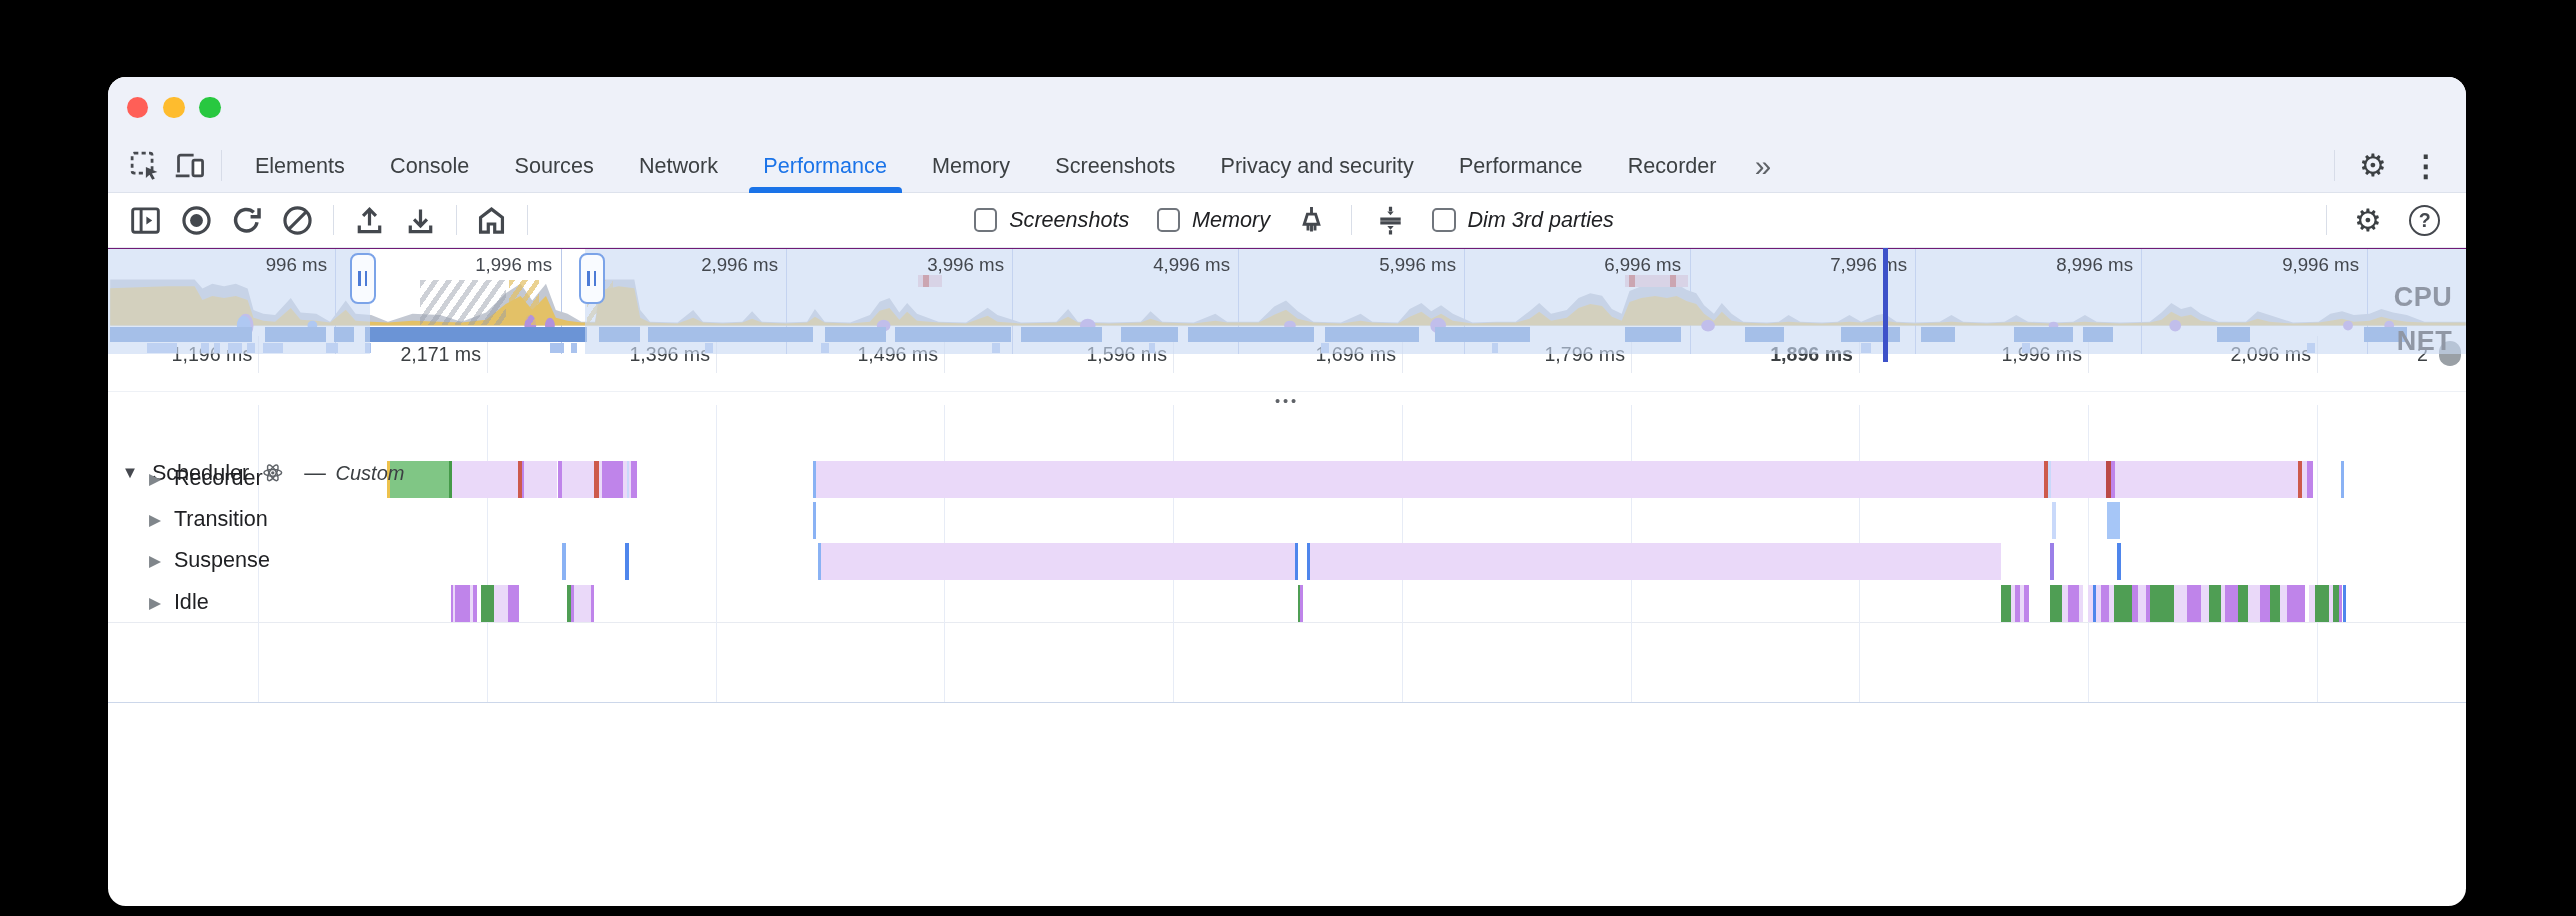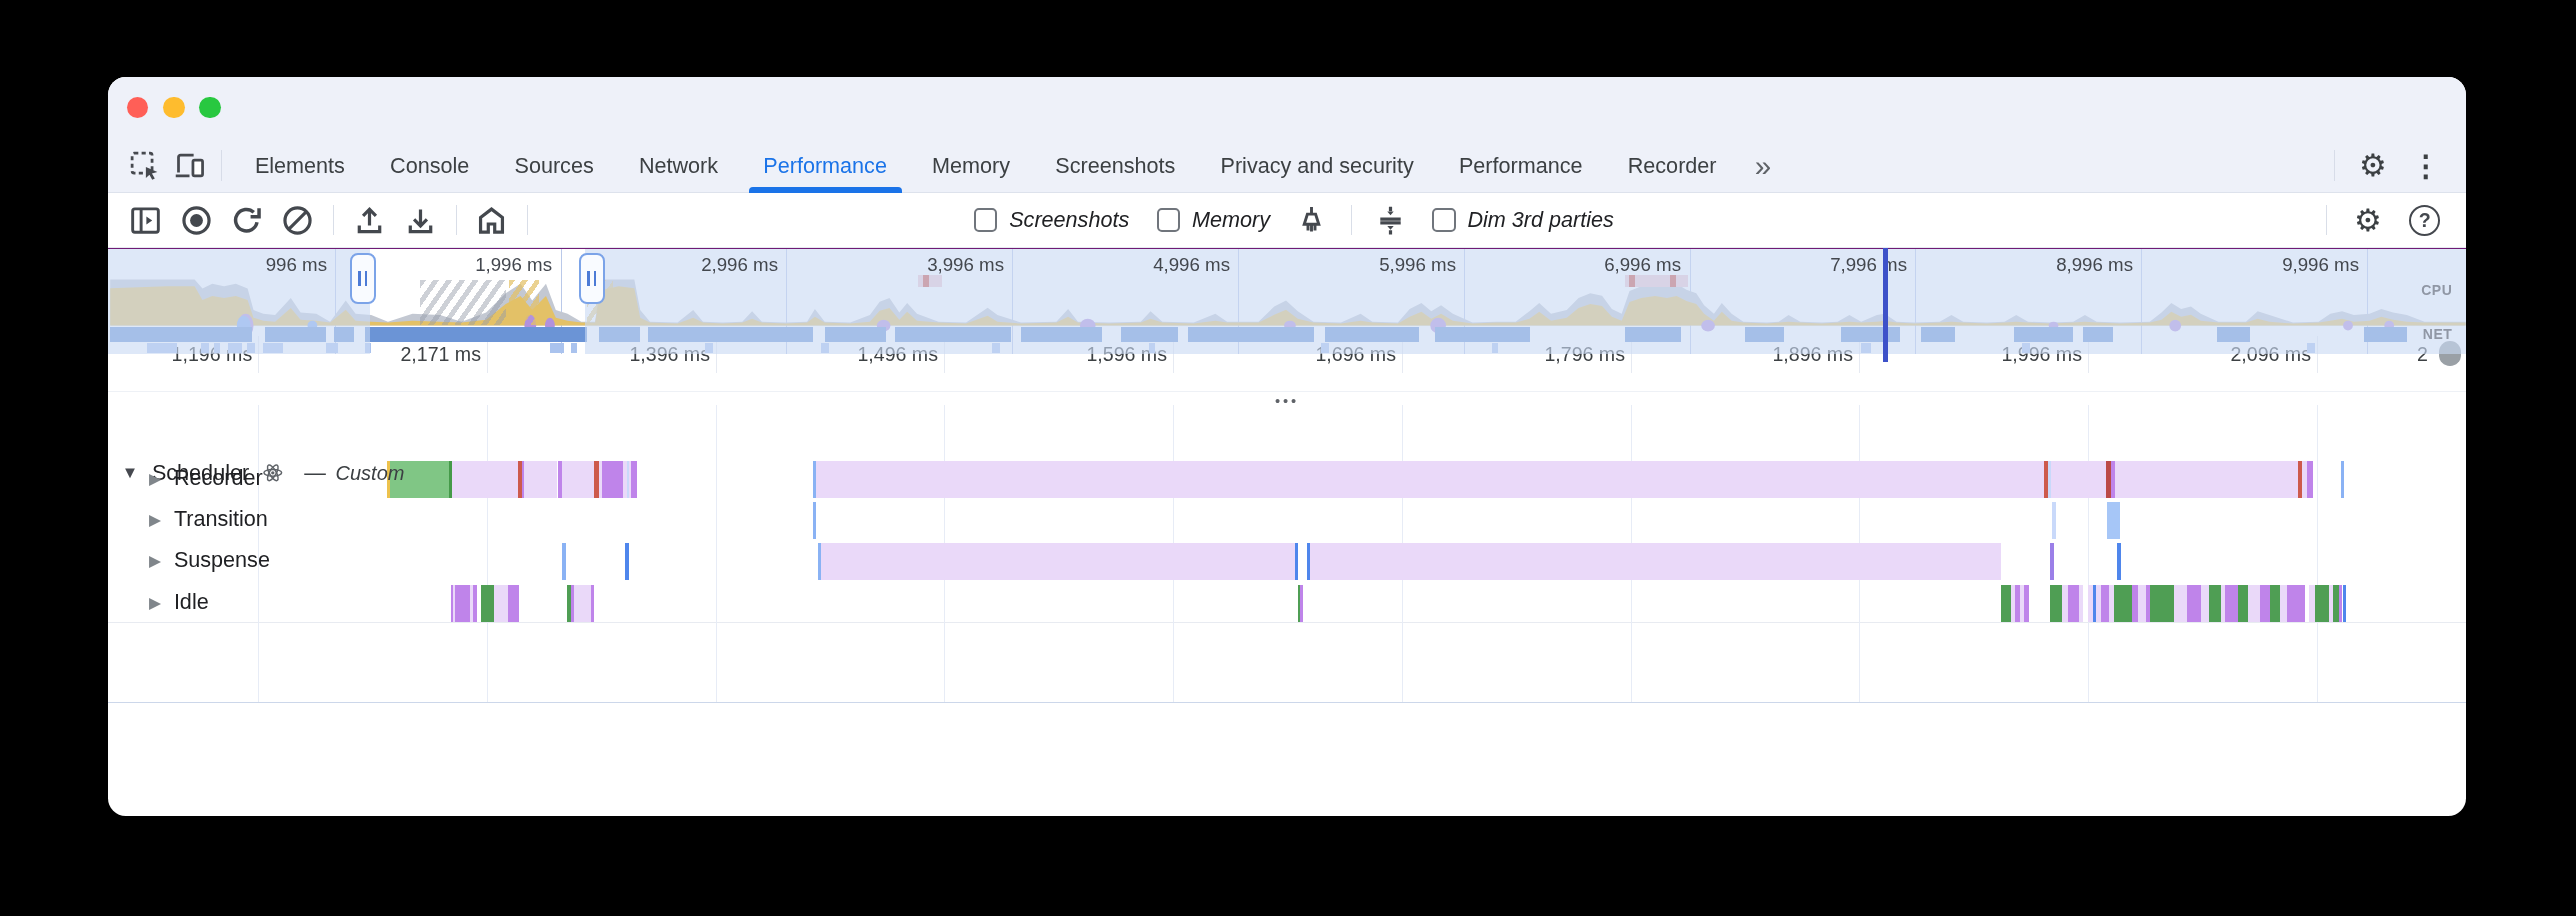--- a/index.html
+++ b/index.html
@@ -1,18 +1,18 @@
 <!DOCTYPE html>
 <html><head>
 <meta charset="utf-8">
 <style>
   * { margin:0; padding:0; box-sizing:border-box; }
   html,body { width:2576px; height:917px; background:#000; font-family:"Liberation Sans", sans-serif; overflow:hidden; }
   .stage { position:relative; width:2576px; height:917px; background:#000; }
-  .window { position:absolute; left:108px; top:77px; width:2358px; height:739px; background:#fff;
+  .window { position:absolute; left:108px; top:77px; width:2358px; height:829px; background:#fff;
             border-radius:17.7px; overflow:hidden; box-shadow:0 23.6px 69px rgba(0,0,0,.6); }
 
   
   .chrome-top { position:absolute; left:0; top:0; width:100%; height:116px; background:#eef1f9; border-bottom:1px solid #dde2ec; }
   .traffic { position:absolute; top:19.6px; left:18.7px; display:flex; gap:14.7px; }
   .light { width:21.6px; height:21.6px; border-radius:50%; }
   .tabrow { position:absolute; left:0; top:61px; width:100%; height:55px; display:flex; align-items:center; }
   .tab-icon-btn { width:45px; height:43px; display:flex; align-items:center; justify-content:center; color:#5f6368; }
   .vsep { width:1px; height:31px; background:#d7dce8; margin:0 9.8px; }
   .tabs { display:flex; align-items:center; height:100%; }
@@ -44,21 +44,21 @@
   .ov-svg { position:absolute; left:0; top:0; z-index:2; }
   .hatch { position:absolute; z-index:3; opacity:.85; }
   .hatch.gray { background:repeating-linear-gradient(125deg, rgba(148,155,168,.55) 0 4.9px, rgba(255,255,255,0) 4.9px 10.8px); }
   .hatch.yellow { background:repeating-linear-gradient(125deg, rgba(227,193,103,.85) 0 4.9px, rgba(255,255,255,0) 4.9px 10.8px); }
   .net-bar { position:absolute; top:78px; height:14.7px; background:#6b94d6; z-index:3; }
   .net-sm  { position:absolute; top:94px; height:9.8px; background:#aac3ee; z-index:3; }
   .longtask { position:absolute; top:25.5px; height:12.8px; background:#eec9cf; z-index:4; }
   .longtask .tick { position:absolute; top:0; height:12.8px; width:5.9px; background:#cc4f45; }
   .ov-overlay { position:absolute; top:0; height:106px; background:rgba(202,218,244,.62); z-index:5; }
   .ov-label { position:absolute; top:4.9px; width:147px; text-align:right; font-size:18.7px; color:#43474e; z-index:6; white-space:nowrap; }
-  .ov-side { position:absolute; right:13.7px; font-size:14px; font-weight:bold; color:#9097a5; letter-spacing:0.5px; z-index:6; }
+  .ov-side { position:absolute; right:13.7px; font-size:27px; font-weight:bold; color:#9097a5; letter-spacing:0.5px; z-index:6; }
   .handle { position:absolute; top:3.9px; width:25.5px; height:51px; background:#f9fbff; border:2px solid #7ba3e8; border-radius:7.9px; z-index:7;
             display:flex; align-items:center; justify-content:center; gap:3.9px; }
   .handle i { display:block; width:2.5px; height:15.7px; background:#4d7bd6; }
   .playhead { position:absolute; top:171px; width:4.9px; height:114px; background:#3d51c9; z-index:9; }
 
   
   .ruler { position:absolute; left:0; top:259px; width:100%; height:37px; background:#fff; }
   .rl-grid { position:absolute; top:0; width:1px; height:37px; background:#e6eaf2; }
   .rl-label { position:absolute; top:6.9px; width:157px; text-align:right; font-size:19.6px; color:#3c4043; white-space:nowrap; }
   .rl-partial { position:absolute; top:6.9px; font-size:19.6px; color:#3c4043; }
@@ -346,21 +346,21 @@
         <div class="rl-grid" style="left: 1751px;"></div>
         <div class="rl-grid" style="left: 1980px;"></div>
         <div class="rl-grid" style="left: 2209px;"></div>
         <div class="rl-label" style="left: -12.8px;">1,196 ms</div>
         <div class="rl-label" style="left: 216px;">2,171 ms</div>
         <div class="rl-label" style="left: 445px;">1,396 ms</div>
         <div class="rl-label" style="left: 673px;">1,496 ms</div>
         <div class="rl-label" style="left: 902px;">1,596 ms</div>
         <div class="rl-label" style="left: 1131px;">1,696 ms</div>
         <div class="rl-label" style="left: 1360px;">1,796 ms</div>
-        <div class="rl-label" style="left: 1588px;">1,896 ms</div>
+        <div class="rl-label" style="left: 1588px; font-weight: bold;">1,896 ms</div>
         <div class="rl-label" style="left: 1817px;">1,996 ms</div>
         <div class="rl-label" style="left: 2046px;">2,096 ms</div>
         <div class="rl-partial" style="left: 2309px;">2</div>
         <div class="scroll-thumb"></div>
       </div>
     <div class="resizer">
       <span>•••</span>
     </div>
 
     <div class="flame" id="flame">

